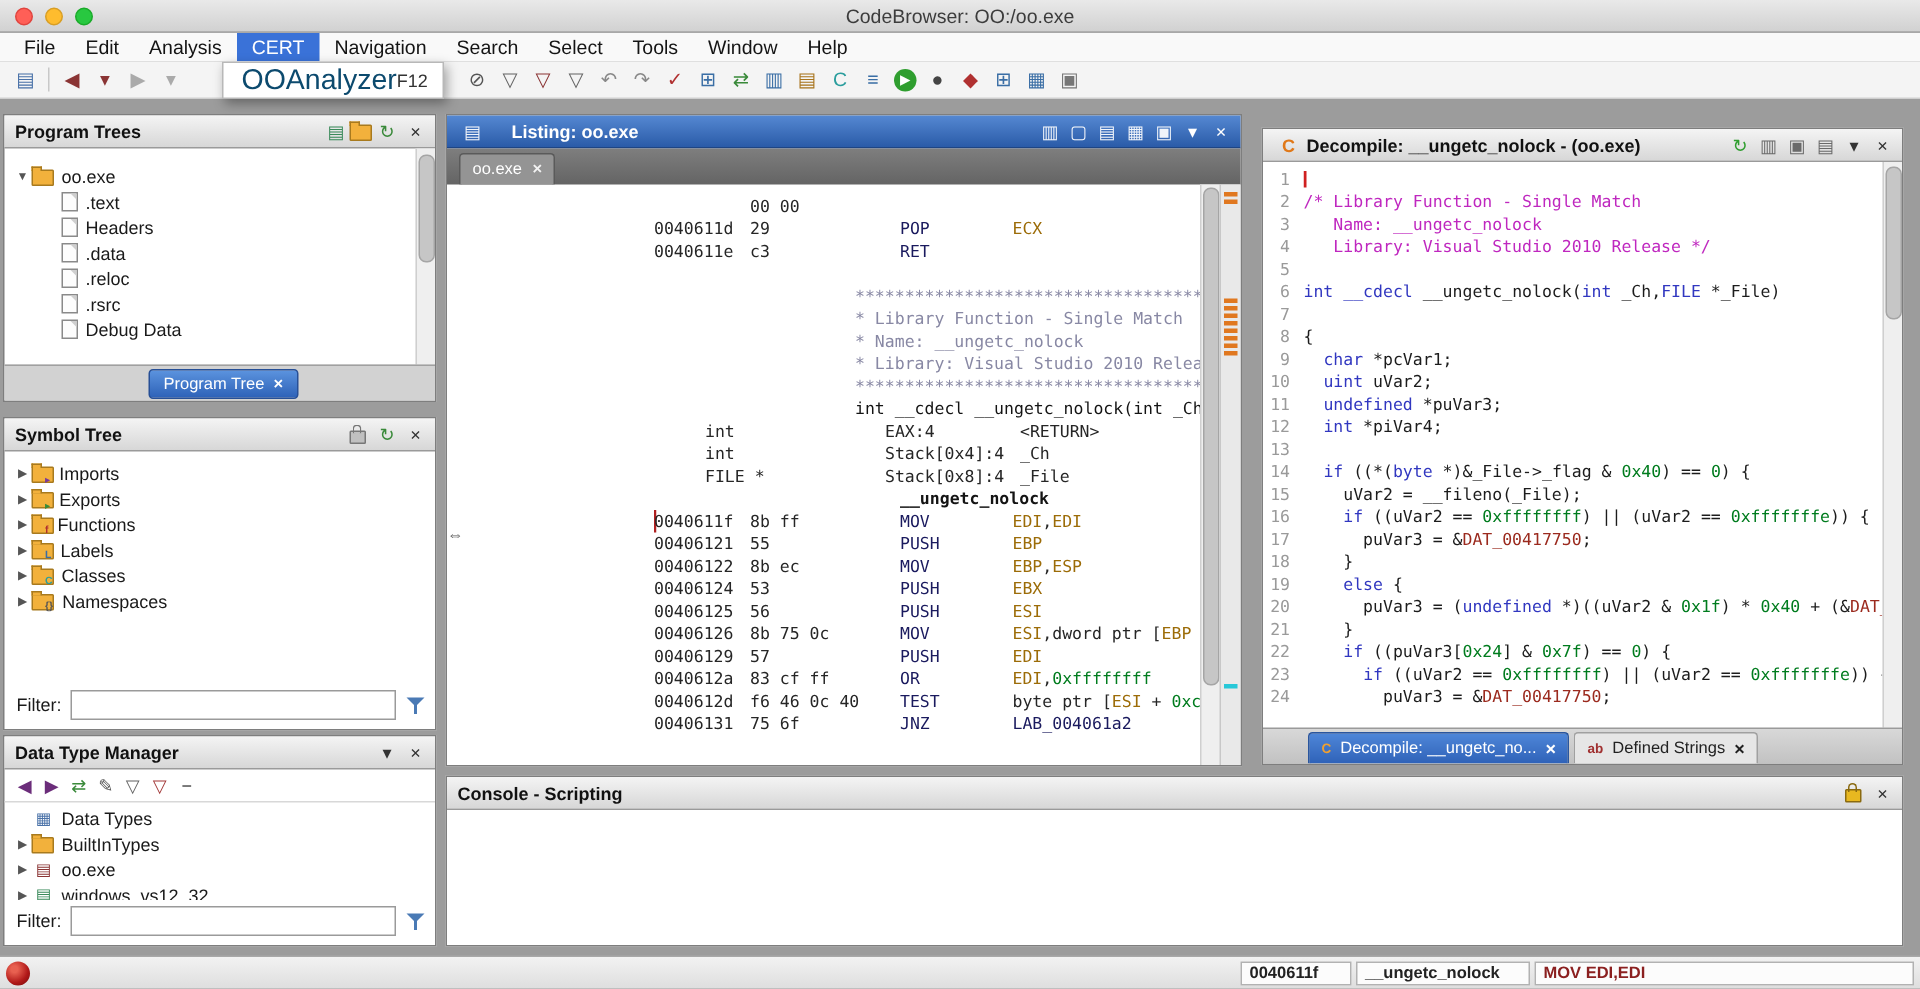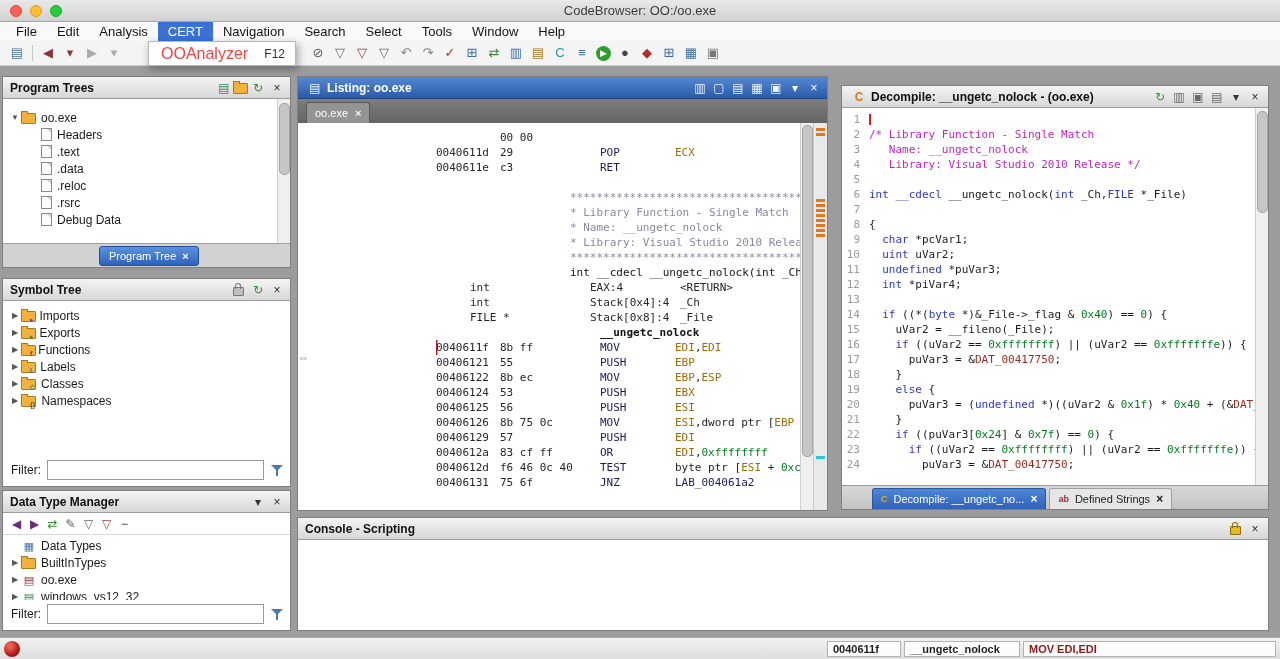--- a/index.html
+++ b/index.html
@@ -20,21 +20,21 @@
 
   
   .toolbar{position:absolute;left:0;top:41px;width:100%;height:25px;background:#f4f4f4;border-bottom:1px solid #cfcfcf;display:flex;align-items:center;padding-left:6px;box-sizing:border-box}
   .tbi{width:20px;height:18px;margin:0 1px;font-size:13px;line-height:18px;text-align:center;flex:none}
   .tbi.round{border-radius:50%;width:15px;height:15px;line-height:15px;font-size:9px;margin:0 3px}
   .tsep{width:1px;height:16px;background:#c8c8c8;margin:0 4px;flex:none}
   .tspacer{width:182px;flex:none}
 
   
   .cert-menu{position:absolute;left:148px;top:41px;width:148px;height:25px;background:#fff;border:1px solid #b8b8b8;box-shadow:2px 3px 8px rgba(0,0,0,.35);display:flex;align-items:center;justify-content:space-between;padding:0 10px 0 12px;box-sizing:border-box;z-index:60}
-  .cert-menu .lbl{font-size:16px;color:#ef4444}
+  .cert-menu .lbl{font-size:19px;color:#0c4a6e}
   .cert-menu .sc{font-size:12px;color:#333}
 
   
   .panel{position:absolute;background:#fff;border:1px solid #7e7e7e;box-sizing:border-box}
   .phdr{position:absolute;left:0;right:0;top:0;height:22px;background:linear-gradient(#f4f4f4,#d7d7d7);border-bottom:1px solid #9a9a9a;display:flex;align-items:center;padding:0 4px 0 7px;box-sizing:border-box}
   .phdr .ptitle{font-size:12px;font-weight:bold;color:#111;flex:1;white-space:nowrap;overflow:hidden}
   .phdr.active{background:linear-gradient(#5588d2,#2a5ba8);border-bottom-color:#1e4584}
   .phdr.active .ptitle{color:#fff}
   .hics{display:flex;align-items:center;flex:none}
   .hic{width:18px;height:16px;text-align:center;font-size:12px;line-height:16px;margin-left:1px;flex:none}
@@ -220,26 +220,26 @@
     </div>
     <div id="pt-rows">
         <div class="trow">
           <span class="texp">▼</span>
           <span class="folder-ic"></span>
           <span class="tlabel">oo.exe</span>
         </div>
         <div class="trow child">
           <span class="texp"></span>
           <span class="page-ic"></span>
+          <span class="tlabel">.text</span>
+        </div>
+        <div class="trow child">
+          <span class="texp"></span>
+          <span class="page-ic"></span>
           <span class="tlabel">Headers</span>
-        </div>
-        <div class="trow child">
-          <span class="texp"></span>
-          <span class="page-ic"></span>
-          <span class="tlabel">.text</span>
         </div>
         <div class="trow child">
           <span class="texp"></span>
           <span class="page-ic"></span>
           <span class="tlabel">.data</span>
         </div>
         <div class="trow child">
           <span class="texp"></span>
           <span class="page-ic"></span>
           <span class="tlabel">.reloc</span>
@@ -364,21 +364,21 @@
       <input class="filter-input" style="">
       <span class="funnel"></span>
     </div>
   </div>
 
   <div class="panel" id="panel-lst">
     <div class="phdr active">
       <div class="hics">
           <span class="hic" style="color: rgb(240, 244, 250);">▤</span>
         </div>
-      <span class="ptitle" style="margin-left:3px">Listing: oo.exe</span>
+      <span class="ptitle" style="margin-left:17px">Listing: oo.exe</span>
       <div class="hics">
           <span class="hic" style="color: rgb(240, 244, 250);">▥</span>
           <span class="hic" style="color: rgb(240, 244, 250);">▢</span>
           <span class="hic" style="color: rgb(240, 244, 250);">▤</span>
           <span class="hic" style="color: rgb(240, 244, 250);">▦</span>
           <span class="hic" style="color: rgb(240, 244, 250);">▣</span>
           <span class="hic" style="color: rgb(255, 255, 255);">▾</span>
           <span class="hic" style="color: rgb(255, 255, 255);">×</span>
         </div>
     </div>

